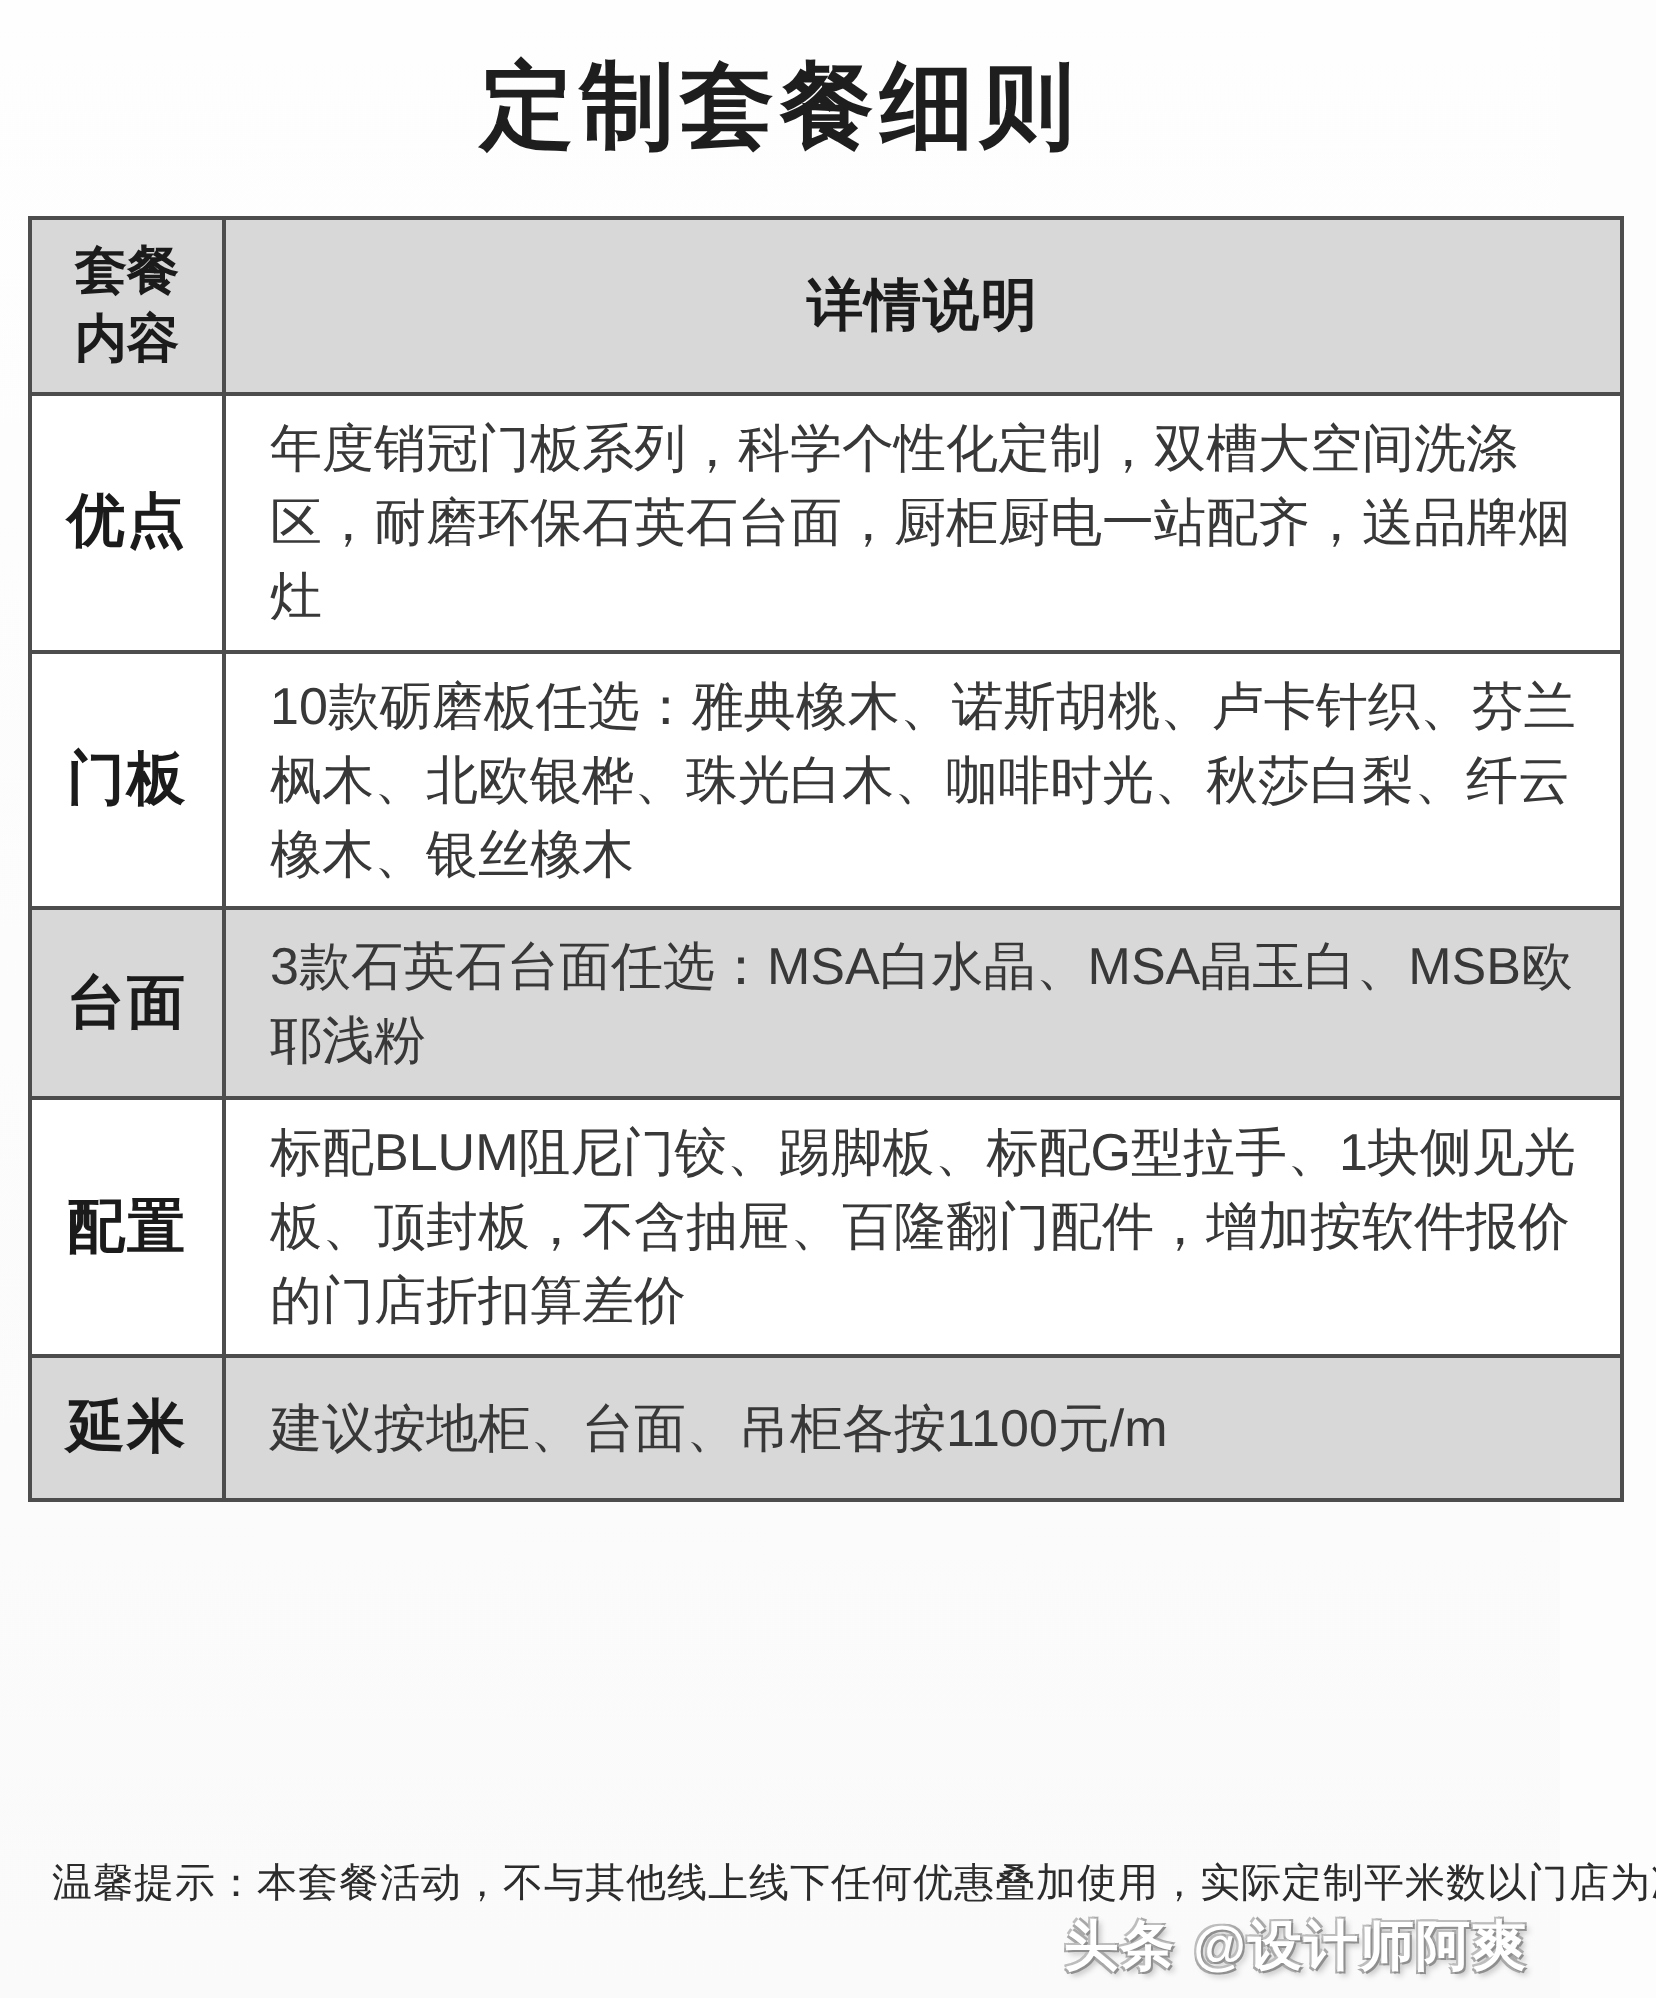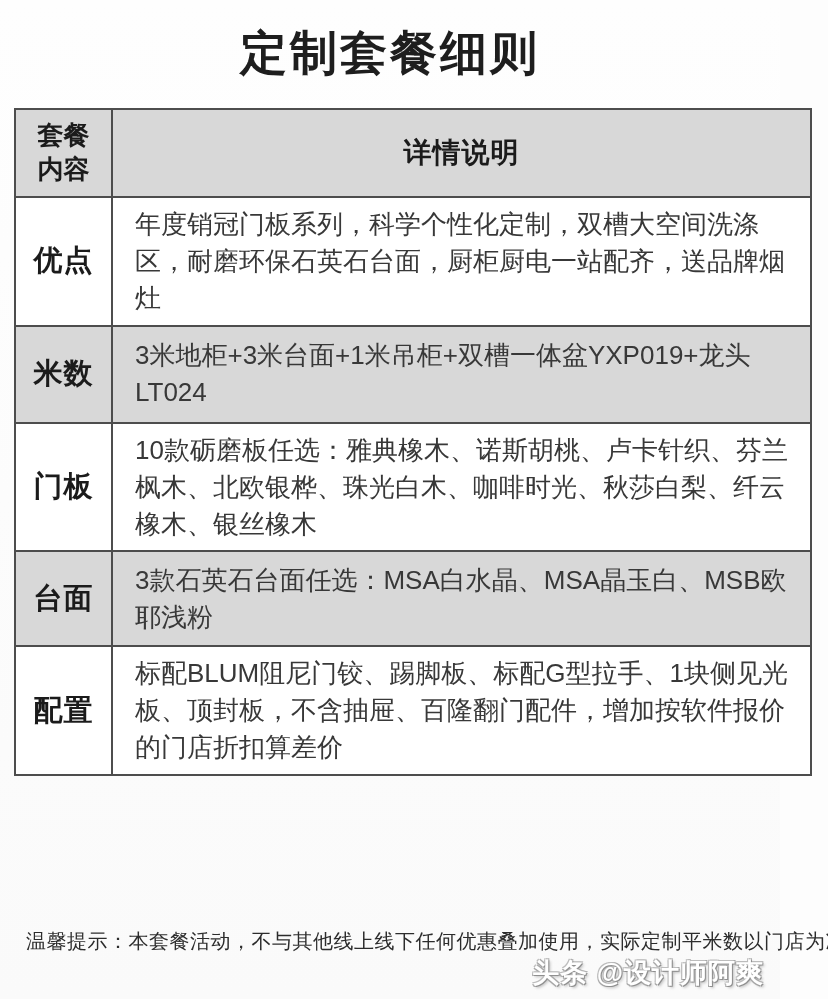--- a/index.html
+++ b/index.html
@@ -110,36 +110,36 @@
     <tbody>
       <tr class="hrow shaded">
         <th class="head-label">套餐
 内容</th>
         <th class="head-detail">详情说明</th>
       </tr>
       <tr class="row-0 plain">
         <th class="label-cell">优点</th>
         <td class="detail-cell">年度销冠门板系列，科学个性化定制，双槽大空间洗涤区，耐磨环保石英石台面，厨柜厨电一站配齐，送品牌烟灶</td>
       </tr>
-      <tr class="row-1 shaded">
-        <th class="label-cell">米数</th>
-        <td class="detail-cell">3米地柜+3米台面+1米吊柜+双槽一体盆YXP019+龙头LT024</td>
-      </tr>
       <tr class="row-2 plain">
         <th class="label-cell">门板</th>
         <td class="detail-cell">10款砺磨板任选：雅典橡木、诺斯胡桃、卢卡针织、芬兰枫木、北欧银桦、珠光白木、咖啡时光、秋莎白梨、纤云橡木、银丝橡木</td>
       </tr>
       <tr class="row-3 shaded">
         <th class="label-cell">台面</th>
         <td class="detail-cell">3款石英石台面任选：MSA白水晶、MSA晶玉白、MSB欧耶浅粉</td>
       </tr>
       <tr class="row-4 plain">
         <th class="label-cell">配置</th>
         <td class="detail-cell">标配BLUM阻尼门铰、踢脚板、标配G型拉手、1块侧见光板、顶封板，不含抽屉、百隆翻门配件，增加按软件报价的门店折扣算差价</td>
       </tr>
+      <tr class="row-5 shaded">
+        <th class="label-cell">延米</th>
+        <td class="detail-cell">建议按地柜、台面、吊柜各按1100元/m</td>
+      </tr>
     </tbody>
   </table>
 
   <div class="footer-note">温馨提示：本套餐活动，不与其他线上线下任何优惠叠加使用，实际定制平米数以门店为准。</div>
 
   <div class="watermark">头条 @设计师阿爽</div>
 
 </div>
 
 </body></html>

